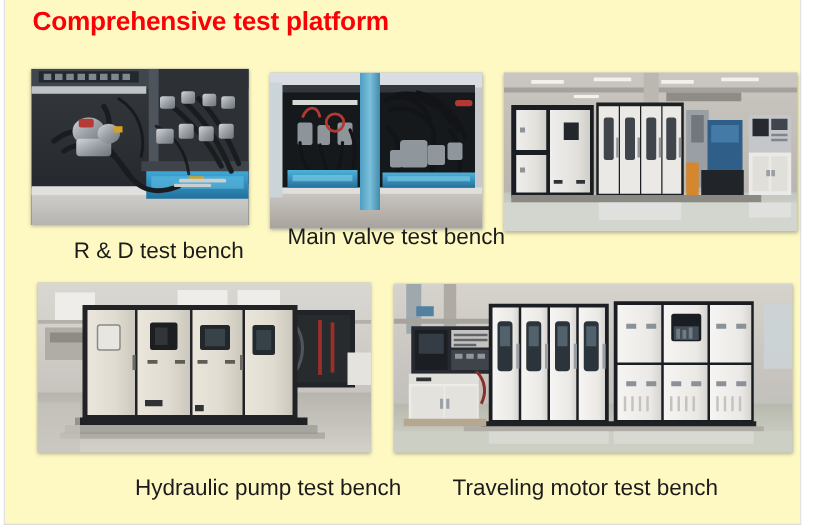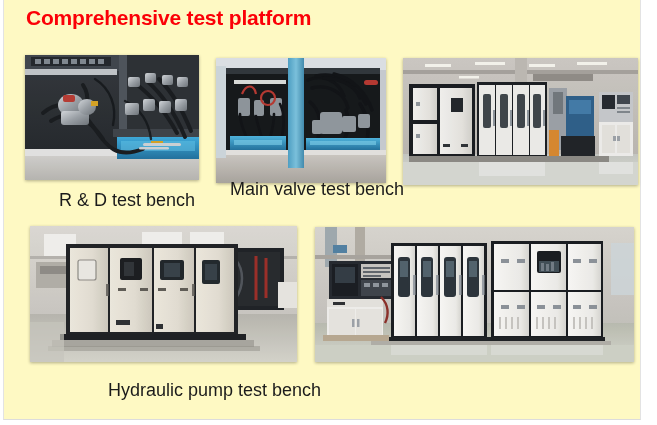--- a/index.html
+++ b/index.html
@@ -541,14 +541,15 @@
       <rect x="56" y="114" width="240" height="7" fill="#b0aea6"></rect>
       <rect x="8" y="108" width="66" height="6" fill="#b8a88f"></rect>
       <rect x="0" y="118" width="319" height="17" fill="#cfd2c6"></rect>
       <g fill="#ffffff" opacity="0.25">
           <rect x="76" y="118" width="96" height="10"></rect>
           <rect x="176" y="118" width="112" height="10"></rect>
         </g>
       <rect x="0" y="0" width="319" height="135" fill="#9ba3aa" opacity="0.05"></rect>
     </svg>
   </div>
+  <div class="caption" id="cap-5">Traveling motor test bench</div>
 
 </div>
 
 </body></html>

